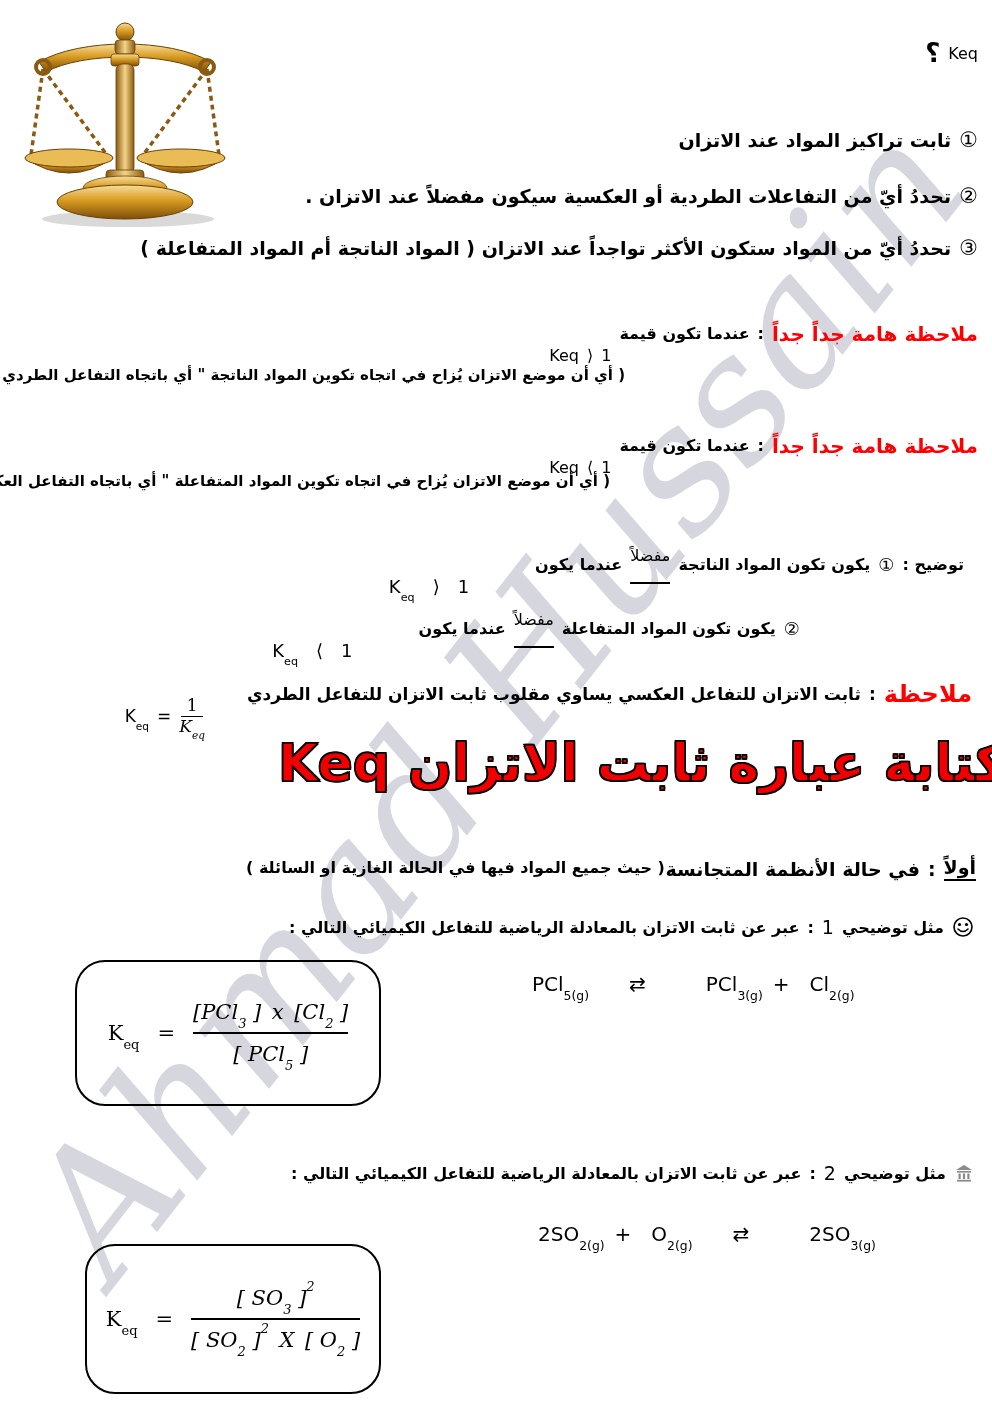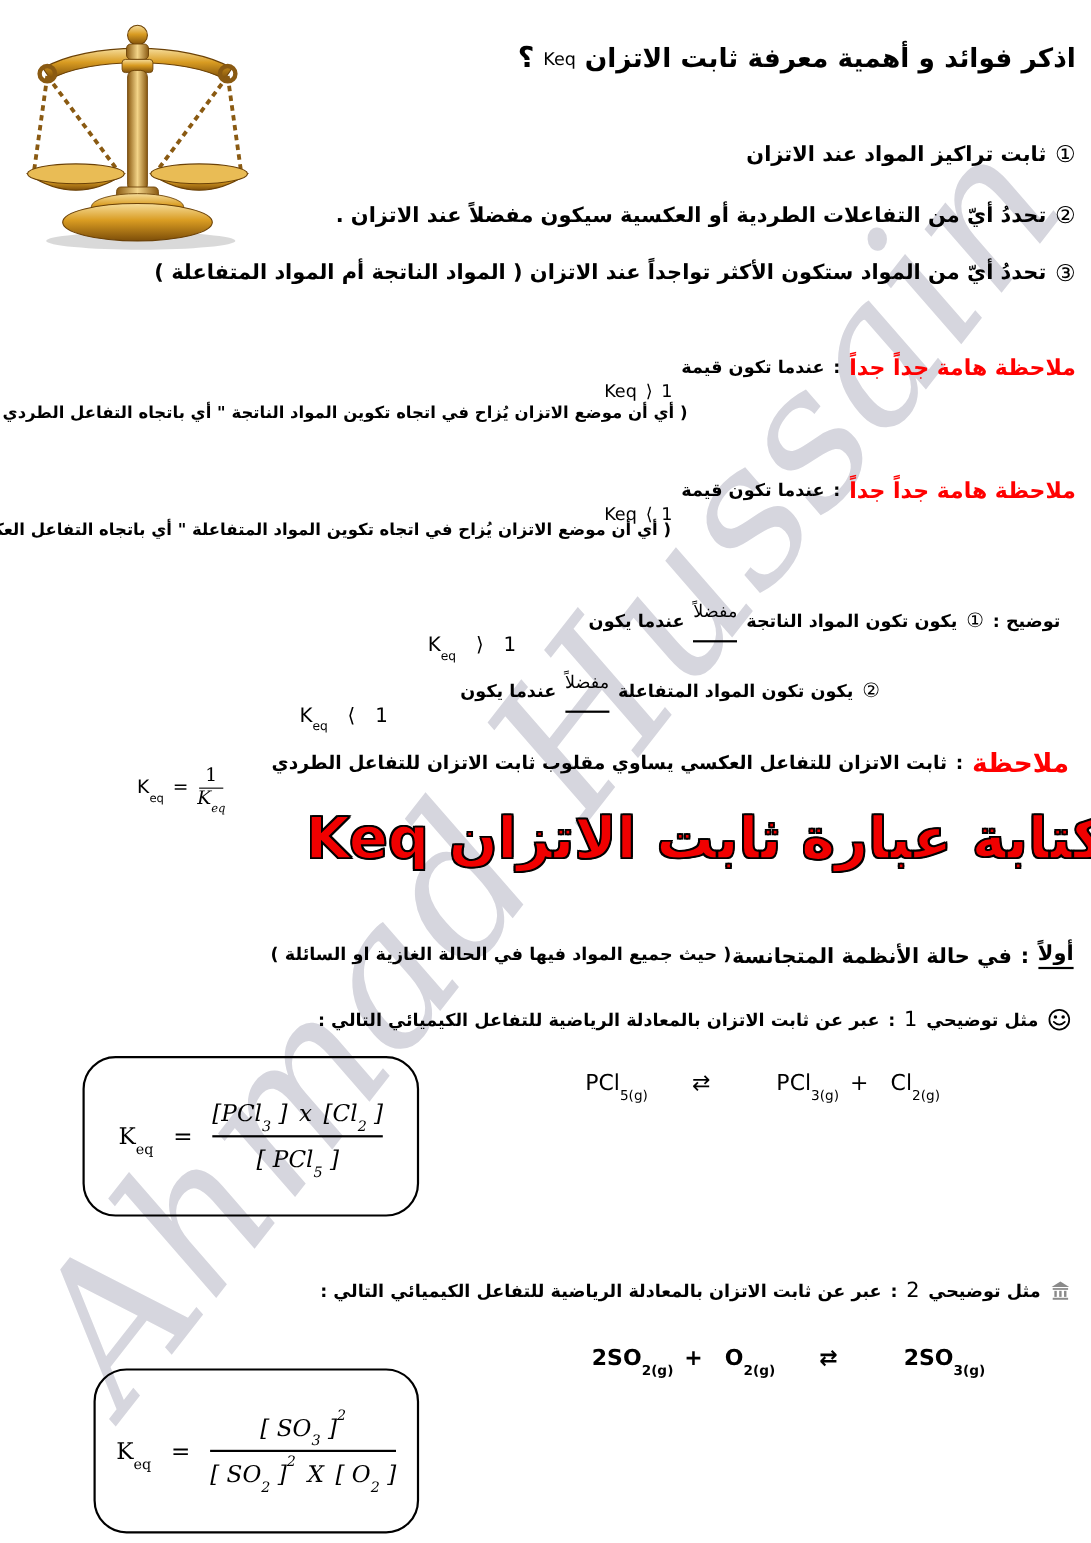--- a/index.html
+++ b/index.html
@@ -71,21 +71,20 @@
       <ellipse cx="51" cy="146" rx="44" ry="9" fill="#e9bc55" stroke="#6b4106" stroke-width="1"></ellipse>
       <path d="M 119,146 Q 163,176 207,146 Z" fill="url(#gold)" stroke="#6b4106" stroke-width="1"></path>
       <ellipse cx="163" cy="146" rx="44" ry="9" fill="#e9bc55" stroke="#6b4106" stroke-width="1"></ellipse>
       <rect x="88" y="158" width="38" height="12" rx="4" fill="url(#goldh)" stroke="#6b4106" stroke-width="0.8"></rect>
       <ellipse cx="107" cy="176" rx="42" ry="12" fill="url(#gold)" stroke="#6b4106" stroke-width="0.8"></ellipse>
       <ellipse cx="107" cy="190" rx="68" ry="17" fill="url(#gold)" stroke="#6b4106" stroke-width="1"></ellipse>
     </svg>
   </div>
 
   <div class="line" style="top:38px;right:14px;font-size:24px;">
-    <span>اذكر فوائد و أهمية  معرفة ثابت الاتزان</span>
     <span class="ltr" style="font-size:16px;font-weight:normal;">Keq</span>
     <span style="font-size:26px;">؟</span>
   </div>
 
   <div class="line" style="top:128px;right:14px;font-size:19px;">
     <span style="font-weight:normal;font-size:21px;">①</span>
     <span>ثابت تراكيز المواد عند الاتزان</span>
   </div>
   <div class="line" style="top:184px;right:14px;font-size:19px;">
     <span style="font-weight:normal;font-size:21px;">②</span>
@@ -194,21 +193,21 @@
         <rect x="13.3" y="10.5" width="2.2" height="5.5" fill="#8a8a8a"></rect>
         <rect x="3" y="16.8" width="14" height="1.8" fill="#8a8a8a"></rect>
       </svg>
     </span>
     <span>مثل توضيحي</span>
     <span class="ltr" style="font-size:19px;font-weight:normal;">2</span>
     <span>:</span>
     <span>عبر عن ثابت الاتزان بالمعادلة الرياضية للتفاعل الكيميائي التالي :</span>
   </div>
 
-  <div class="equation" style="top:1222px;left:538px;font-weight:bold;"><span>2SO</span><sub>2(g)</sub><span> +  </span><span>O</span><sub>2(g)</sub><span>  ⇄   </span><span>2SO</span><sub>3(g)</sub></div>
+  <div class="equation" style="top:1222px;left:538px;"><span>2SO</span><sub>2(g)</sub><span> +  </span><span>O</span><sub>2(g)</sub><span>  ⇄   </span><span>2SO</span><sub>3(g)</sub></div>
 
   <div class="fbox" style="left:85px;top:1244px;width:292px;height:146px;">
     <span><span>K</span><sub>eq</sub></span>
     <span>=</span>
     <div class="bigfrac">
       <div><span>[ SO</span><sub>3</sub><span> ]</span><sup>2</sup></div>
       <div class="bar"></div>
       <div><span>[ SO</span><sub>2</sub><span> ]</span><sup>2</sup><span> X [ O</span><sub>2</sub><span> ]</span></div>
     </div>
   </div>

